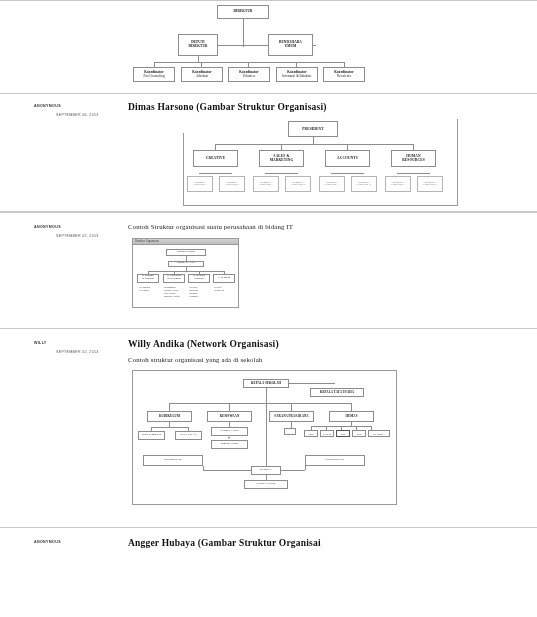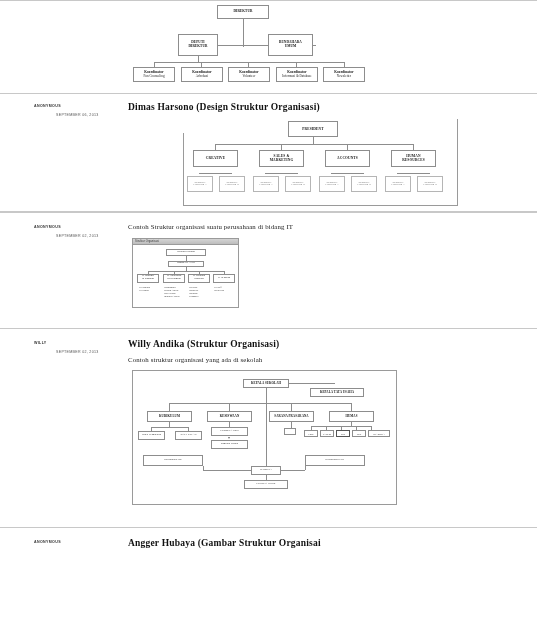--- a/index.html
+++ b/index.html
@@ -165,21 +165,21 @@
   </div>
 
   <div class="divider"></div>
 
   <div class="post">
     <div class="meta">
       <div class="author">ANONYMOUS</div>
       <div class="date">SEPTEMBER 06, 2013</div>
     </div>
     <div class="content">
-      <div class="title">Dimas Harsono (Design Struktur Organisasi)</div>
+      <div class="title">Dimas Harsono (Gambar Struktur Organisasi)</div>
 
       <div class="chart" id="chart2">
         <div class="frame-l"></div>
         <div class="frame-r"></div>
         <div class="frame-b"></div>
 
         <div class="node" style="left:105px;top:2px;width:50px;height:16px;">PRESIDENT</div>
         <div class="ln v" style="left:130px;top:18px;height:7px;"></div>
         <div class="ln h" style="left:32px;top:25px;width:198px;"></div>
 
@@ -315,21 +315,21 @@
   </div>
 
   <div class="divider" style="margin-top:14px;"></div>
 
   <div class="post" style="padding-top:10px;">
     <div class="meta">
       <div class="author">WILLY</div>
       <div class="date">SEPTEMBER 02, 2013</div>
     </div>
     <div class="content">
-      <div class="title">Willy Andika (Struktur Organisasi)</div>
+      <div class="title">Willy Andika (Network Organisasi)</div>
       <div class="body">Contoh struktur organisasi yang ada di sekolah</div>
 
       <div class="chart" id="chart4">
 
         <div class="node" style="left:110px;top:8px;width:46px;height:9px;">KEPALA SEKOLAH</div>
 
         <div class="ln h" style="left:156px;top:12px;width:46px;"></div>
         <div class="node" style="left:177px;top:17px;width:54px;height:9px;">KEPALA TATA USAHA</div>
 
         <div class="ln v" style="left:133px;top:17px;height:99px;"></div>

